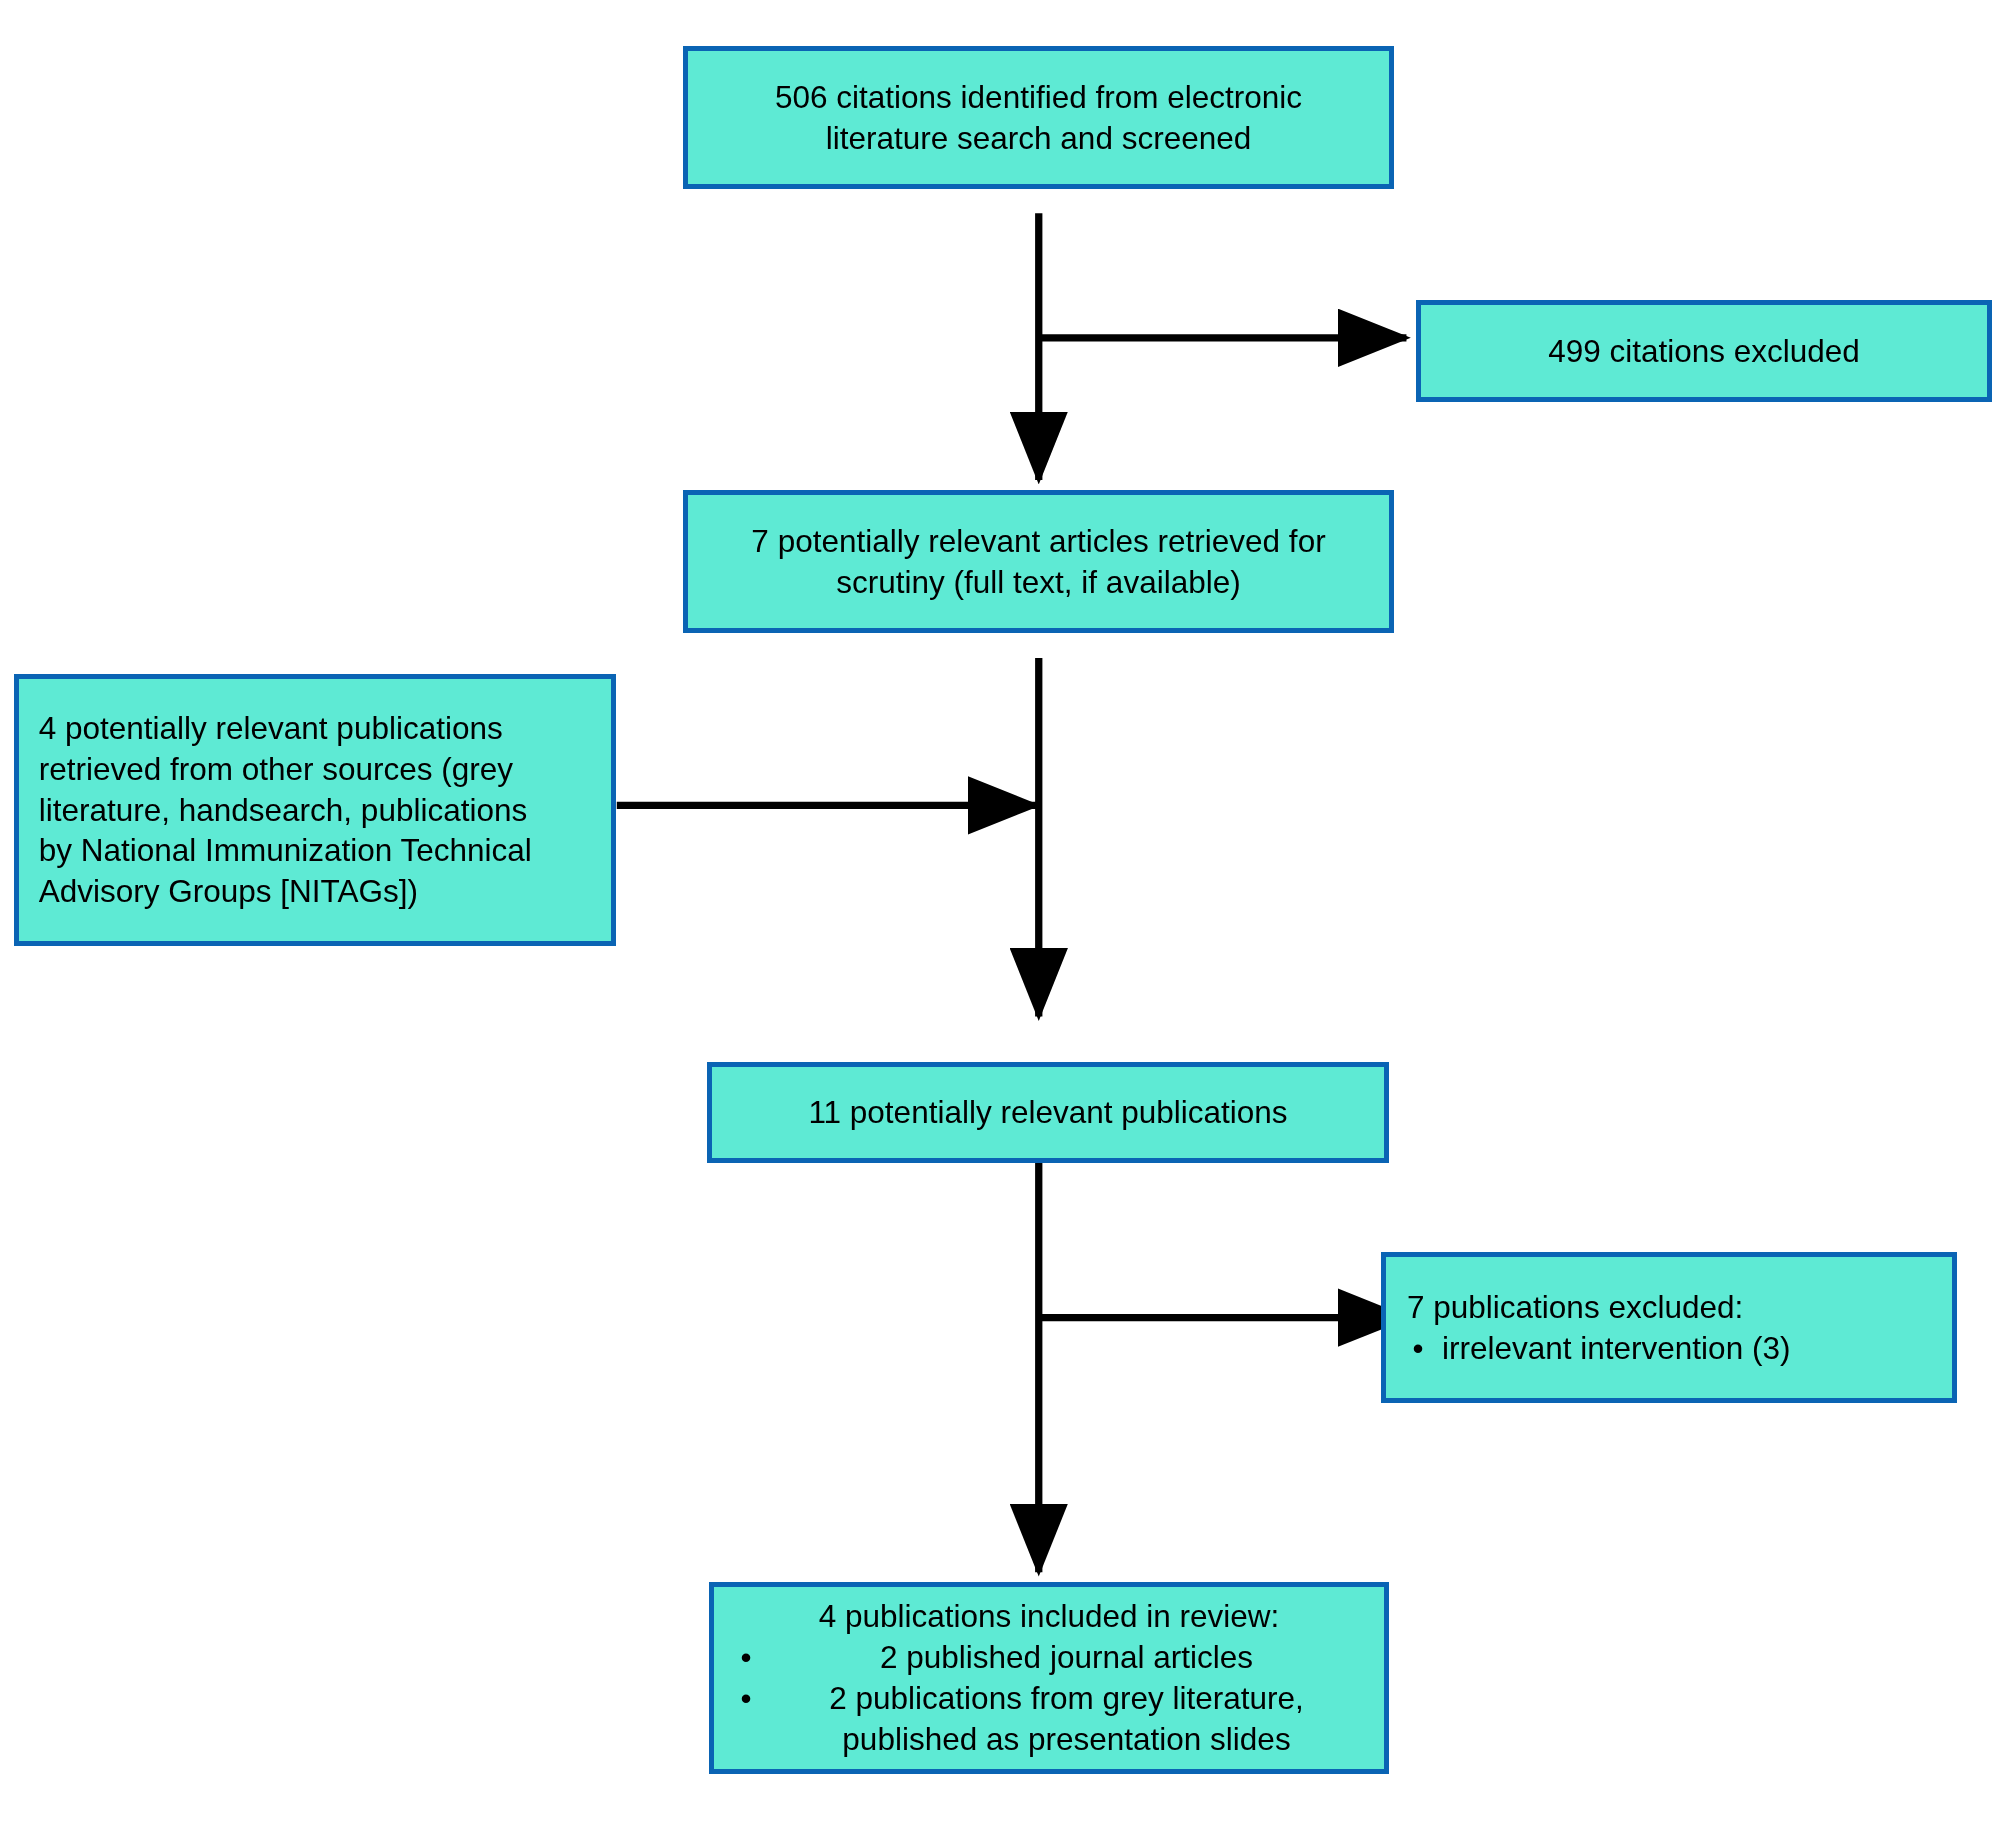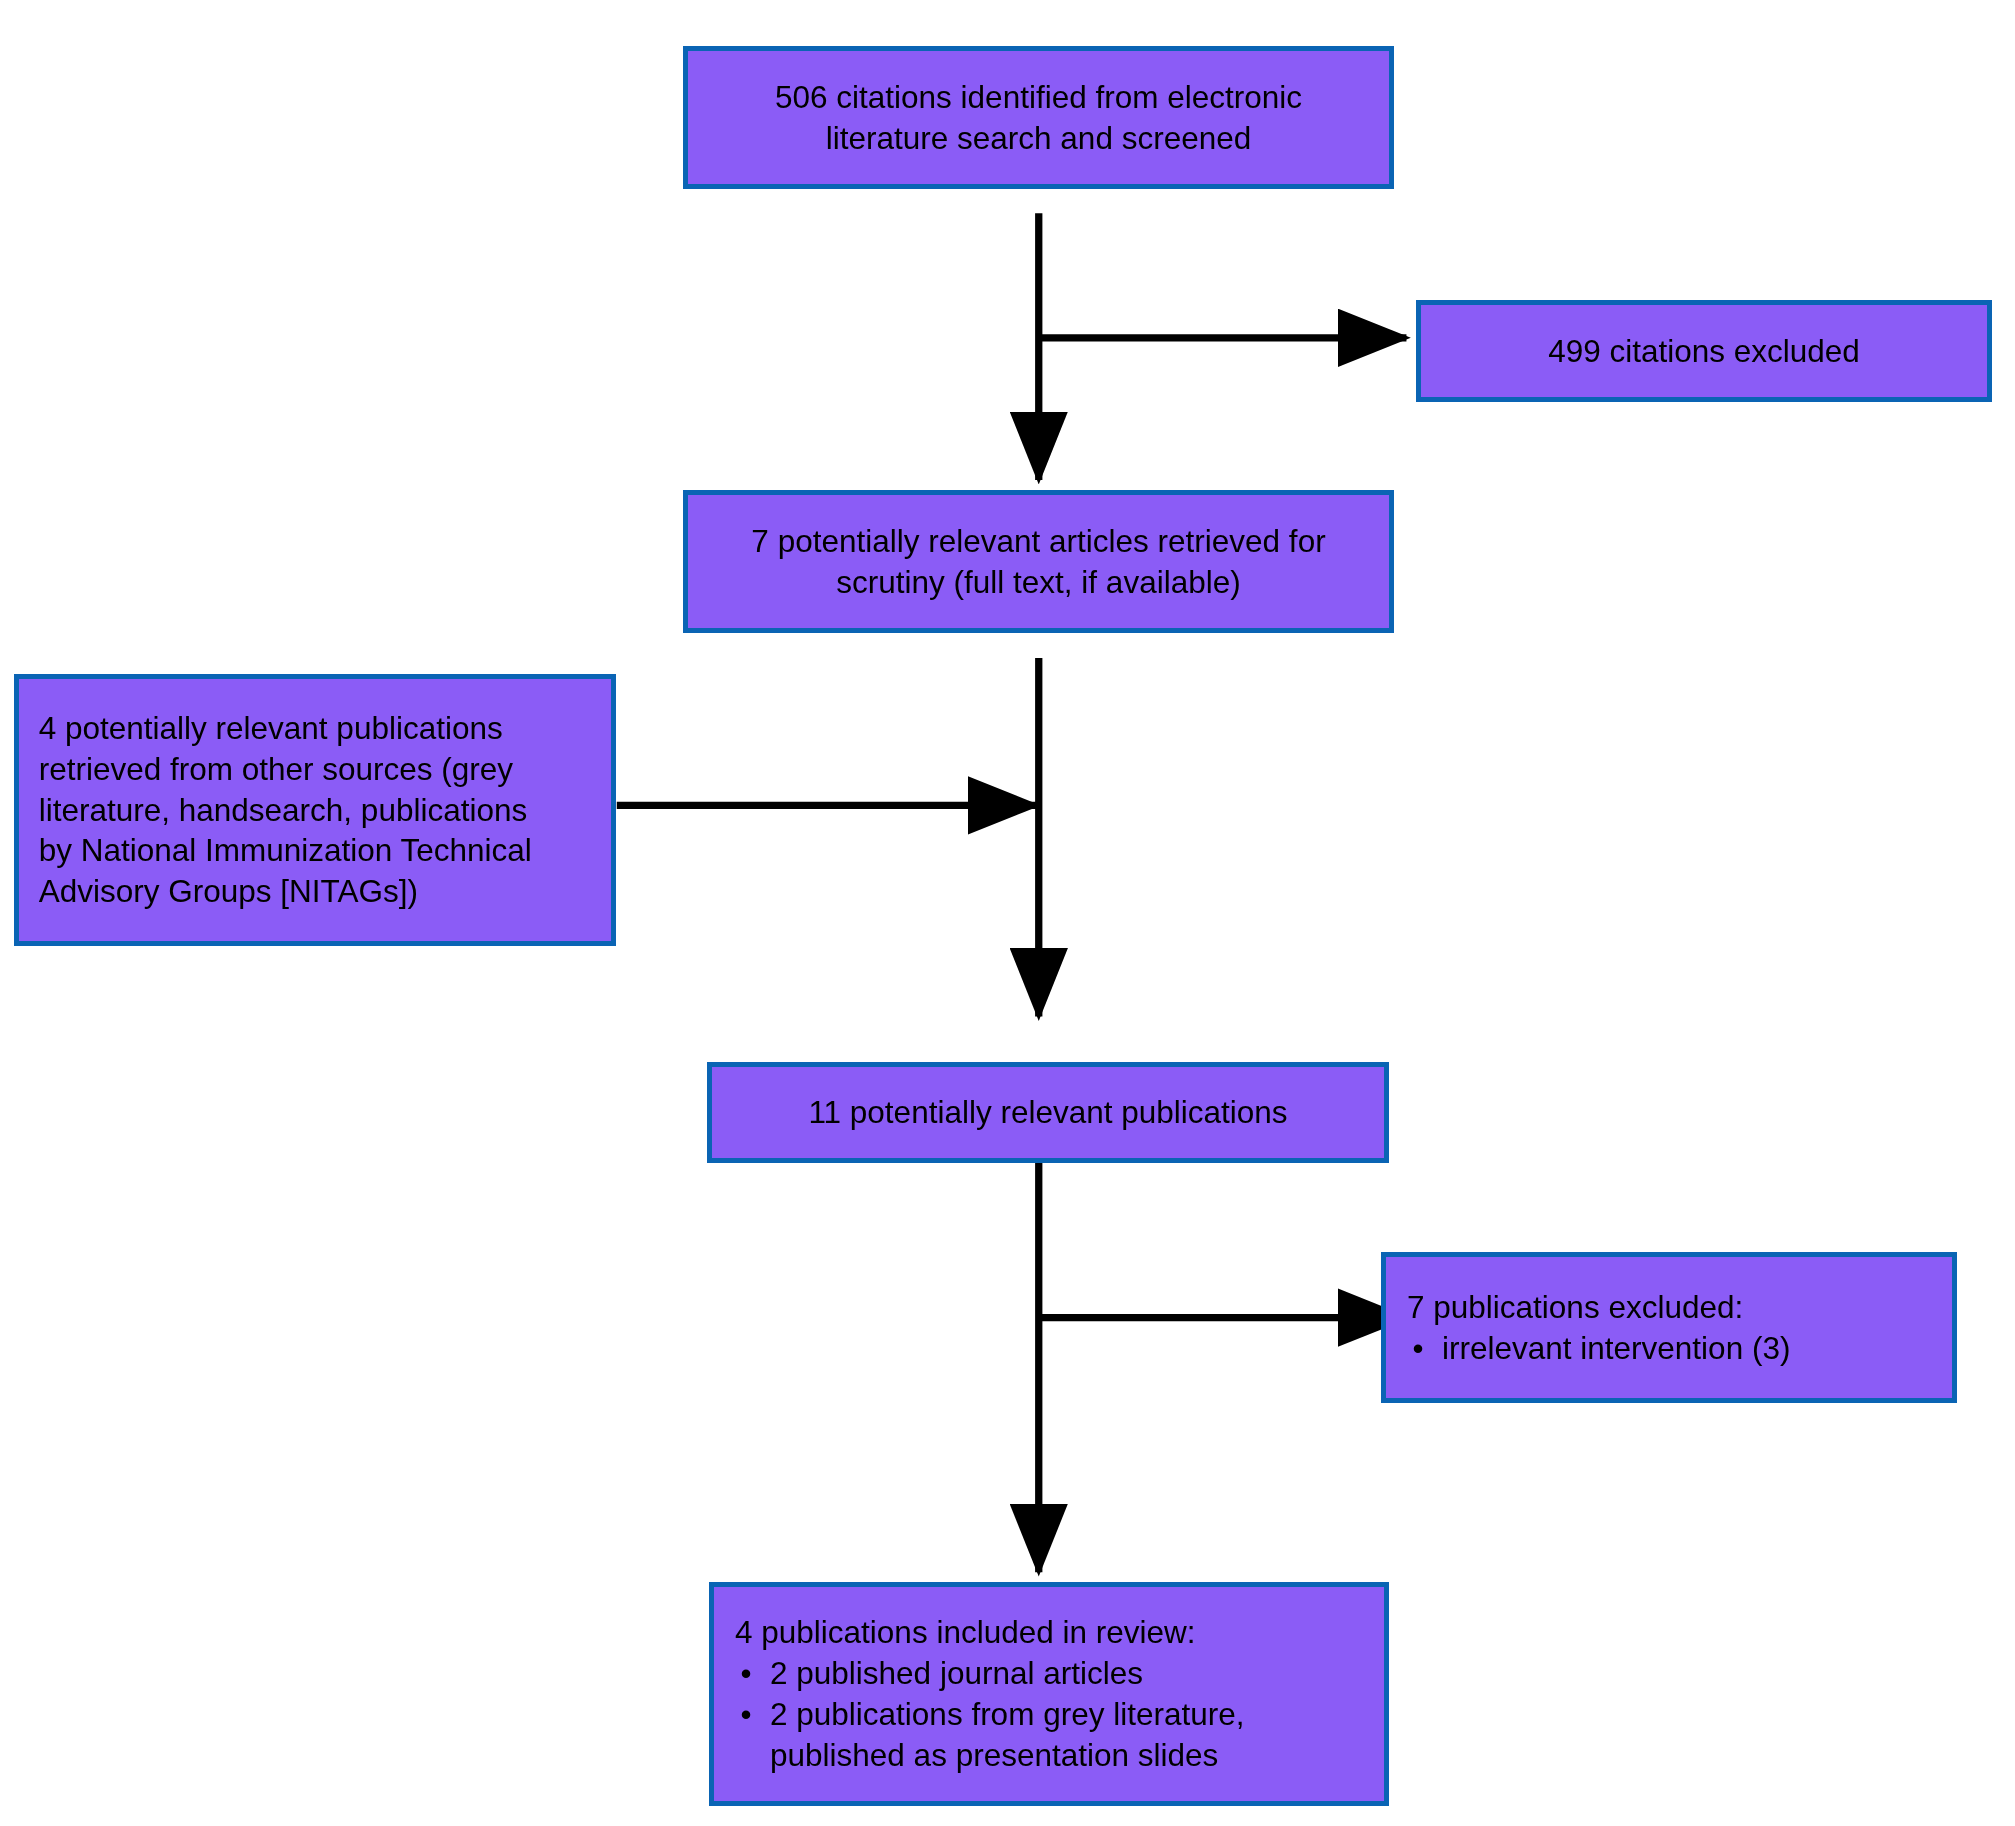--- a/index.html
+++ b/index.html
@@ -11,21 +11,21 @@
     position: relative;
     width: 2015px;
     height: 1827px;
     background: #ffffff;
     overflow: hidden;
     font-family: "Liberation Sans", sans-serif;
   }
   .box {
     position: absolute;
     box-sizing: border-box;
-    background: #8b5cf6;
+    background: #5eead4;
     border: 5px solid #0a64b4;
     display: flex;
     flex-direction: column;
     justify-content: center;
   }
   .box-text {
     font-size: 31.5px;
     line-height: 1.30;
     color: #000000;
     white-space: pre-line;
@@ -122,21 +122,21 @@
     <div class="box-text">11 potentially relevant publications</div>
   </div>
 
   <div class="box left" style="left:1381px; top:1252px; width:576px; height:151px;">
     <div class="heading-line">7 publications excluded:</div>
     <ul class="bullet-list">
       <li>irrelevant intervention (3)</li>
     </ul>
   </div>
 
-  <div class="box left" style="left:709px; top:1582px; width:680px; height:224px;">
+  <div class="box left" style="left:709px; top:1582px; width:680px; height:192px;text-align:center;">
     <div class="heading-line">4 publications included in review:</div>
     <ul class="bullet-list">
       <li>2 published journal articles</li>
       <li style="white-space:pre-line;">2 publications from grey literature,
 published as presentation slides</li>
     </ul>
   </div>
 
 </div>
 

